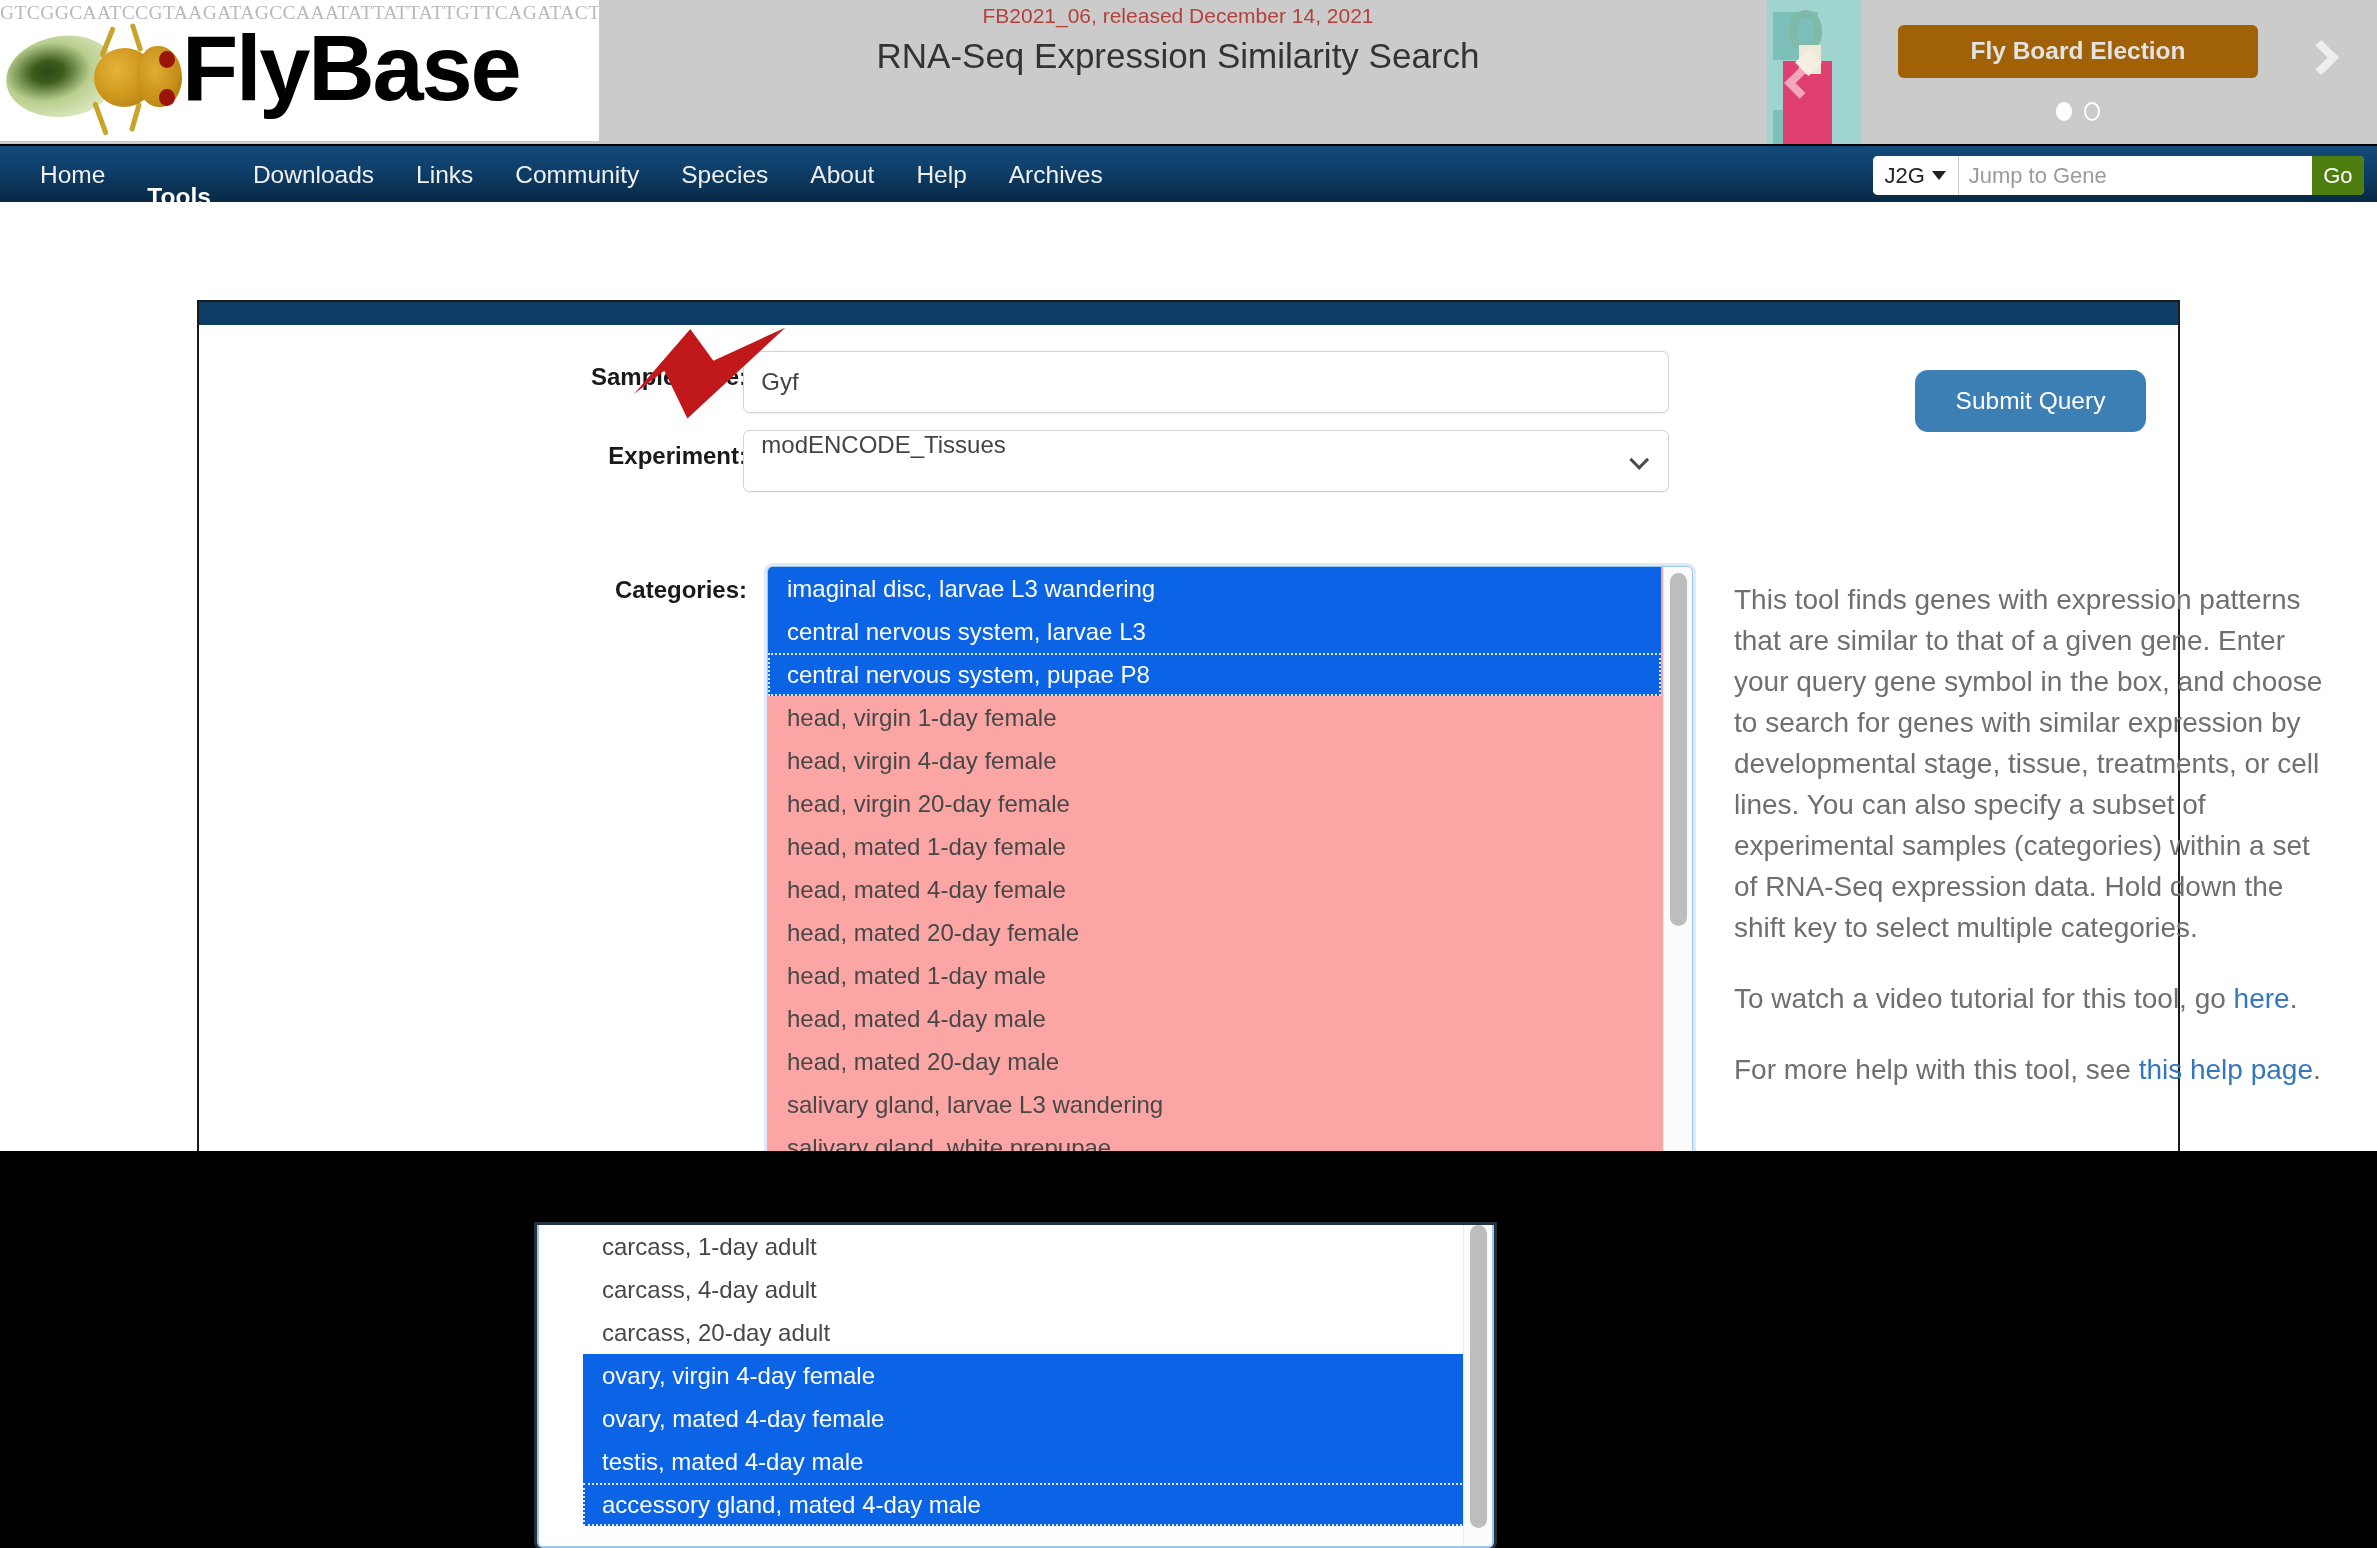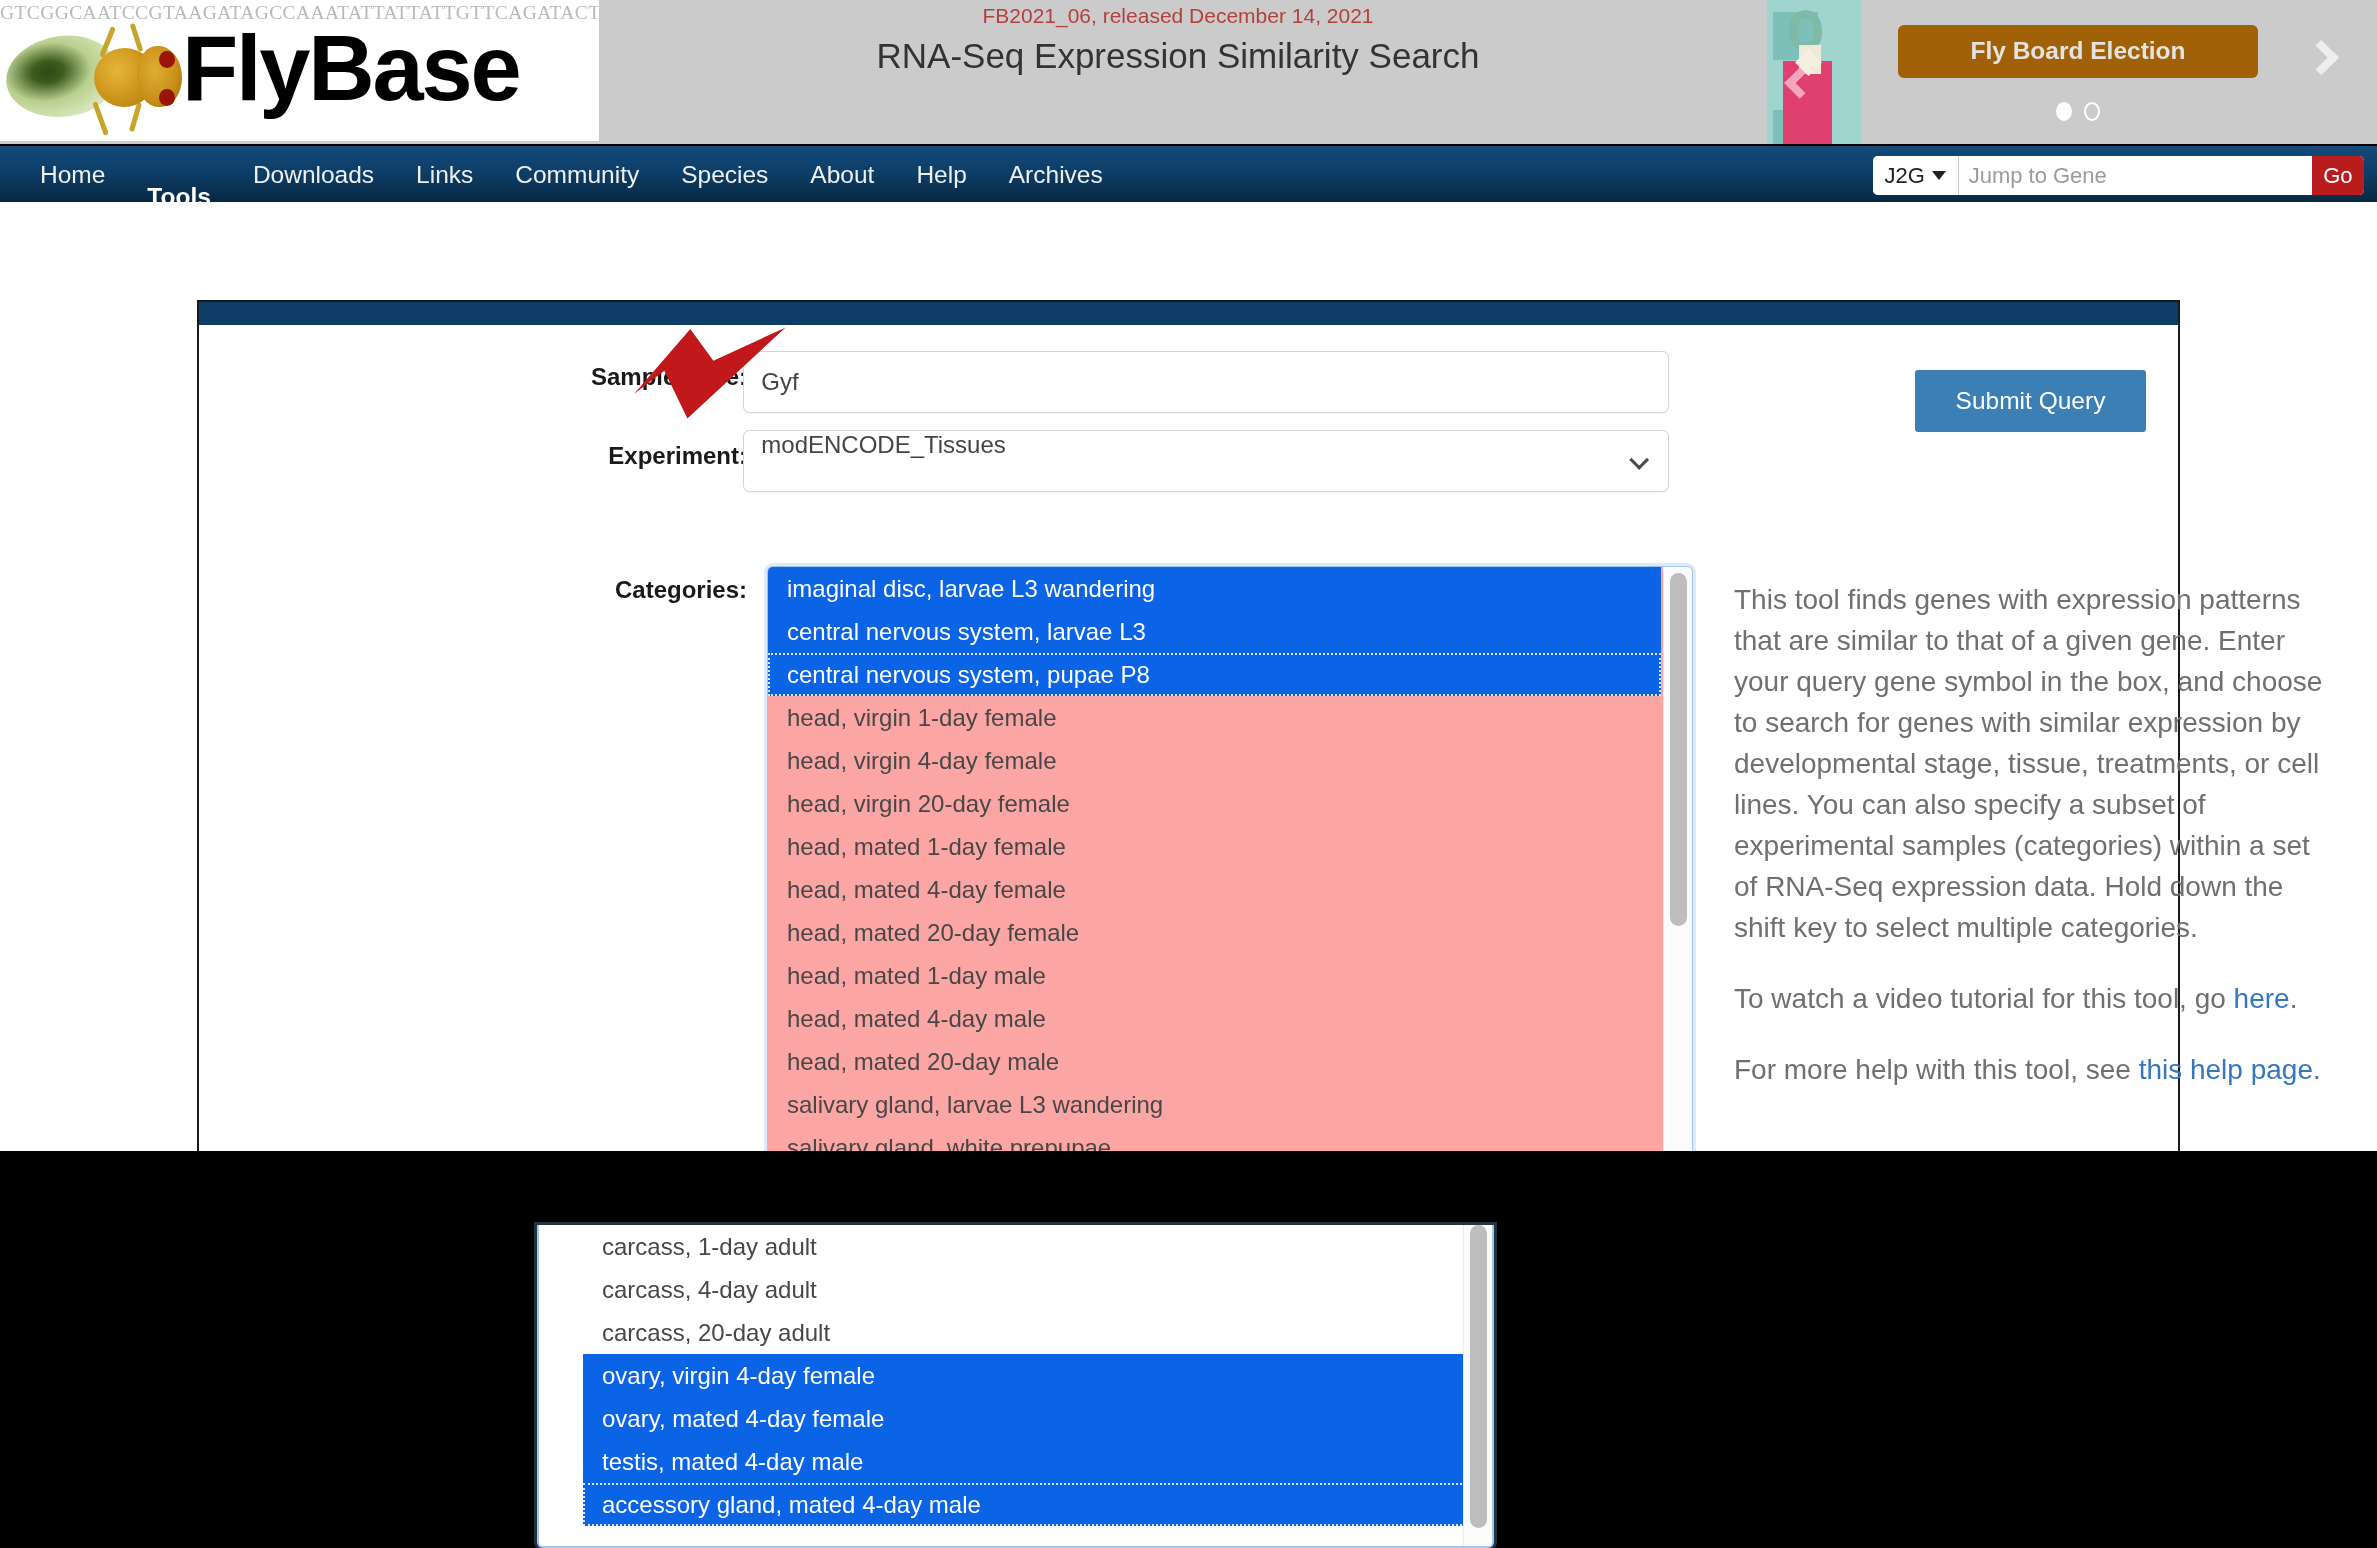--- a/index.html
+++ b/index.html
@@ -114,21 +114,21 @@
     font-size:22px; color:#222; background:#ffffff; border-right:0.7px solid #cfcfcf;
     white-space:nowrap;
   }
   .caret-dn { width:0;height:0;border-left:7.2px solid transparent;border-right:7.2px solid transparent;border-top:9.4px solid #222; }
   .j2g-input {
     width:353px; border:0; outline:0; font-size:22px; color:#333; padding:0 10px;
     font-family:"Liberation Sans", sans-serif; background:#fff;
   }
   .j2g-input::placeholder { color:#9b9b9b; }
   .j2g-go {
-    background:#b91c1c; color:#ffffff; font-size:22px; padding:0 11.5px;
+    background:#4d7c0f; color:#ffffff; font-size:22px; padding:0 11.5px;
     display:flex; align-items:center; border:0; font-family:"Liberation Sans", sans-serif;
   }
 
   
   .panel {
     position:absolute; left:197px; top:300px; width:1983px;
     border:2.2px solid #1a1a1a; background:#ffffff;
   }
   .panel-strip { height:23px; background:#0d3c66; }
   .panel-body { position:relative; padding:26px 0 0 0; height:829px; }
@@ -175,21 +175,21 @@
   .lb-scroll { position:absolute; right:0; top:0; width:29px; height:100%; background:#fbfbfb; border-left:0.7px solid #ececec; }
   .lb-thumb { position:absolute; left:5.8px; top:5.8px; width:17.3px; height:353px; background:#bdbdbd; border-radius:8.6px; }
 
   
   .help-col { position:absolute; left:1535px; top:254px; width:598px; }
   .help-p { font-size:28px; line-height:41px; color:#6f6f6f; margin-bottom:30px; }
   .help-p a, .lnk { color:#3477bd; text-decoration:none; }
 
   .submit-btn {
     position:absolute; left:1716px; top:45px; width:231px; height:62px;
-    background:#3b7fb5; border:0; border-radius:3px; color:#ffffff;
+    background:#3b7fb5; border:0; border-radius:13px; color:#ffffff;
     font-size:24.5px; font-family:"Liberation Sans", sans-serif;
   }
 
   
   .ann-arrow { position:absolute; left:621px; top:326px; width:166px; height:94px; pointer-events:none; }
 
   
   .black-band { position:absolute; left:0; top:1151px; width:2377px; height:397px; background:#000000; }
 
   .frag {

